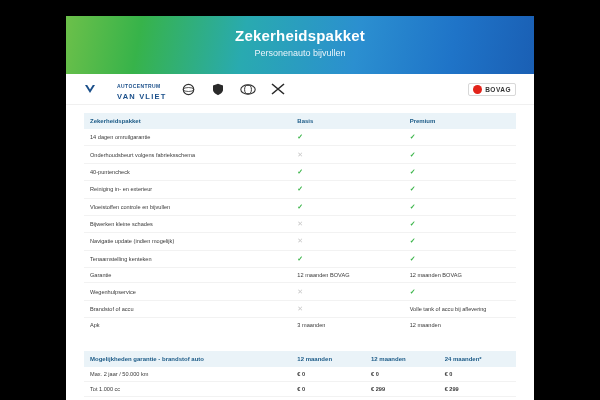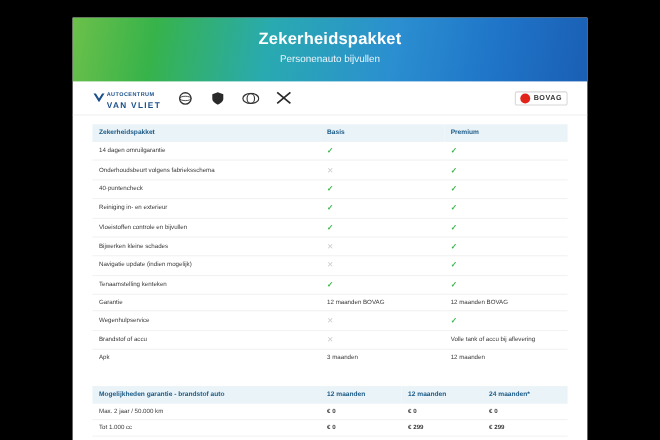--- a/index.html
+++ b/index.html
@@ -3,21 +3,21 @@
 <meta charset="utf-8">
 <style>
   html,body{margin:0;padding:0;background:#000;}
   body{width:600px;height:400px;overflow:hidden;font-family:"Liberation Sans",sans-serif;}
   .page{position:relative;width:600px;height:400px;background:#000;}
   .sheet{position:absolute;left:66px;top:0;width:468px;height:400px;background:#ffffff;overflow:hidden;margin-top:16px;}
   .hero{position:relative;height:58px;background:linear-gradient(100deg,#6cc04a 0%,#37b34a 16%,#29aab0 38%,#2b8fd0 62%,#1f74c8 82%,#1a5fb4 100%);}
   .hero-title{position:absolute;left:0;right:0;top:11px;text-align:center;color:#fff;font-size:15px;font-weight:bold;letter-spacing:.2px;}
   .hero-sub{position:absolute;left:0;right:0;top:32px;text-align:center;color:#eaf4fb;font-size:9px;}
   .logos{height:30px;display:flex;align-items:center;padding:0 18px;gap:14px;border-bottom:1px solid #f0f0f0;}
-  .logo-vanvliet{display:flex;align-items:center;gap:1px;justify-content:center;}
+  .logo-vanvliet{display:flex;align-items:center;gap:21px;justify-content:center;}
   .chev{width:12px;height:12px;position:relative;}
   .chev svg{display:block;}
   .vv-text{line-height:7px;}
   .vv-text .l1{font-size:5px;color:#1a4f8a;letter-spacing:.4px;font-weight:bold;}
   .vv-text .l2{font-size:7.5px;color:#1a4f8a;letter-spacing:1.2px;font-weight:bold;}
   .brand-ico{width:16px;height:16px;display:flex;align-items:center;justify-content:center;color:#2a2a2a;}
   .bovag{margin-left:auto;display:flex;align-items:center;gap:3px;border:1px solid #d8d8d8;border-radius:2px;padding:1px 4px;}
   .bovag .dot{width:9px;height:9px;border-radius:50%;background:#e2231a;}
   .bovag .txt{font-size:6.5px;font-weight:bold;color:#333;letter-spacing:.5px;}
   table{border-collapse:collapse;width:100%;}

